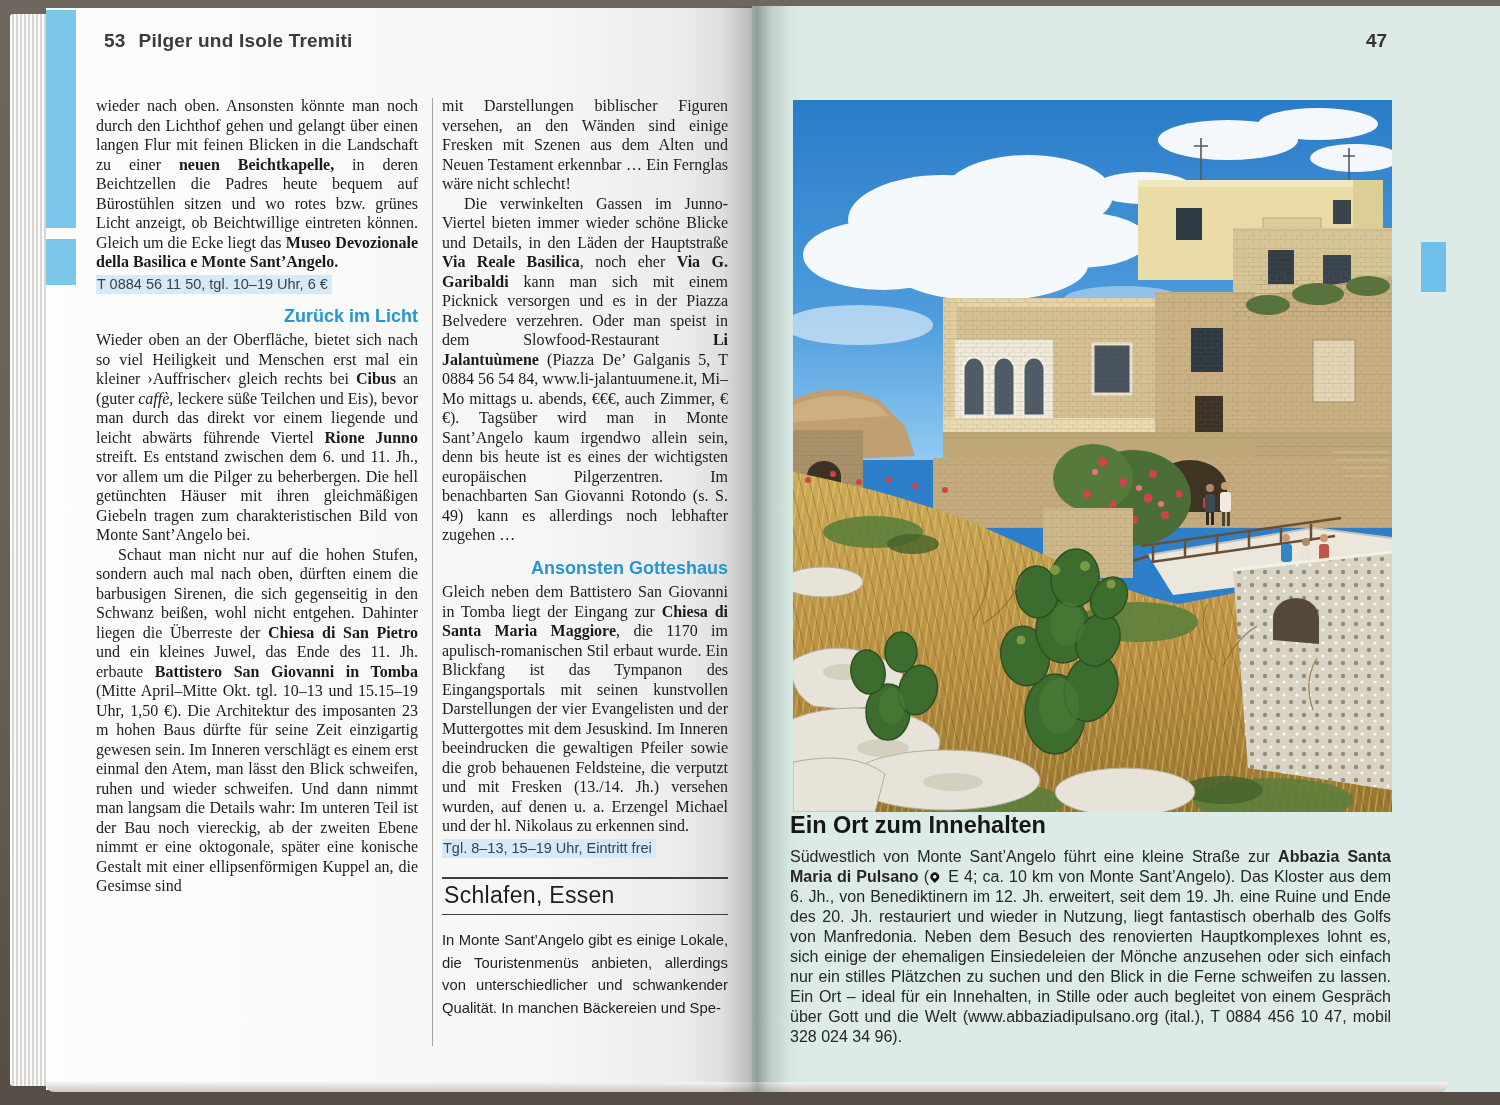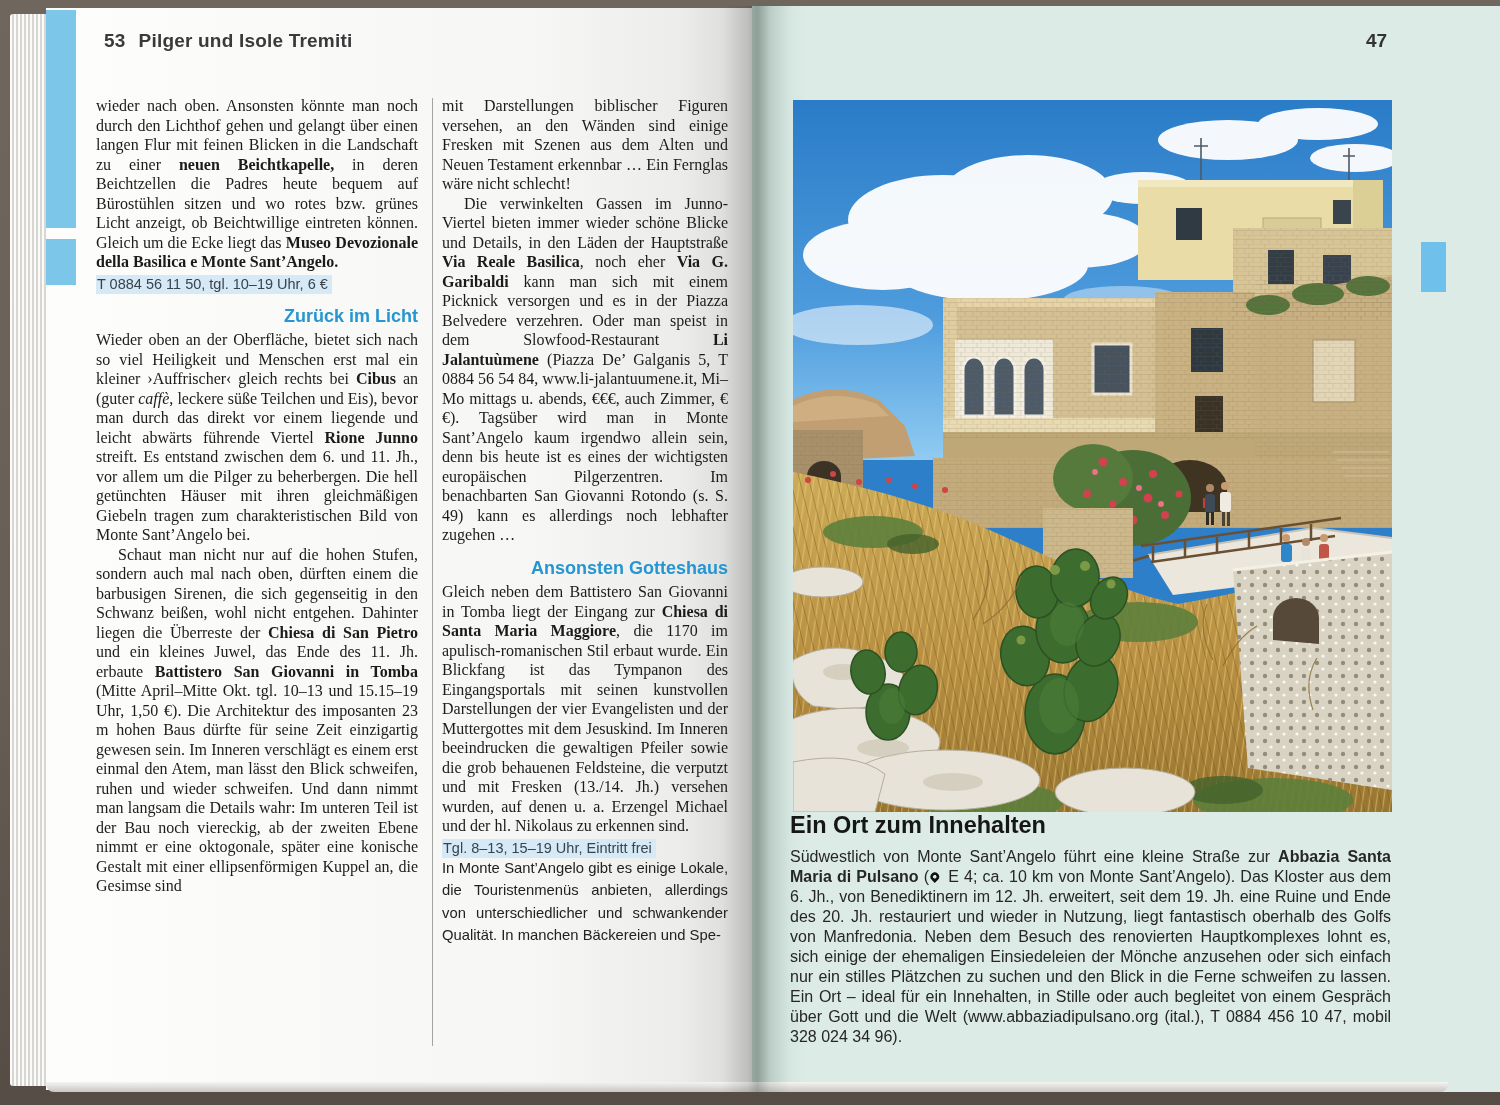--- a/index.html
+++ b/index.html
@@ -105,20 +105,23 @@
   </div>
 
   <div class="col-divider"></div>
 
   <div class="col col2">
     <p><span>mit Darstellungen biblischer Figuren versehen, an den Wänden sind einige Fresken mit Szenen aus dem Alten und Neuen Testament erkennbar … Ein Fernglas wäre nicht schlecht!</span></p>
     <p class="indent"><span>Die verwinkelten Gassen im Junno-Viertel bieten immer wieder schöne Blicke und Details, in den Läden der Hauptstraße </span><span class="b">Via Reale Basilica</span><span>, noch eher </span><span class="b">Via G. Garibaldi</span><span> kann man sich mit einem Picknick versorgen und es in der Piazza Belvedere verzehren. Oder man speist in dem Slowfood-Restaurant </span><span class="b">Li Jalantuùmene</span><span> (Piazza De’ Galganis 5, T 0884 56 54 84, www.li-jalantuumene.it, Mi–Mo mittags u. abends, €€€, auch Zimmer, €€). Tagsüber wird man in Monte Sant’Angelo kaum irgendwo allein sein, denn bis heute ist es eines der wichtigsten europäischen Pilgerzentren. Im benachbarten San Giovanni Rotondo (s. S. 49) kann es allerdings noch lebhafter zugehen …</span></p>
     <div class="blue-head">Ansonsten Gotteshaus</div>
     <p><span>Gleich neben dem Battistero San Giovanni in Tomba liegt der Eingang zur </span><span class="b">Chiesa di Santa Maria Maggiore</span><span>, die 1170 im apulisch-romanischen Stil erbaut wurde. Ein Blickfang ist das Tympanon des Eingangsportals mit seinen kunstvollen Darstellungen der vier Evangelisten und der Muttergottes mit dem Jesuskind. Im Inneren beeindrucken die gewaltigen Pfeiler sowie die grob behauenen Feldsteine, die verputzt und mit Fresken (13./14. Jh.) versehen wurden, auf denen u. a. Erzengel Michael und der hl. Nikolaus zu erkennen sind.</span></p>
     <div class="info-line"><span class="hl">Tgl. 8–13, 15–19 Uhr, Eintritt frei</span></div>
+    <div class="subsec">
+      <h2>Schlafen, Essen</h2>
+    </div>
     <p class="sans-para">In Monte Sant’Angelo gibt es einige Lokale, die Touristenmenüs anbieten, allerdings von unterschiedlicher und schwankender Qualität. In manchen Bäckereien und Spe-</p>
   </div>
 </div>
 
 <div class="right-page">
   <div class="rp-pagenum">47</div>
   <div class="edge-square"></div>
 
   <div class="photo">
     <svg viewBox="0 0 599 712" preserveAspectRatio="none">

